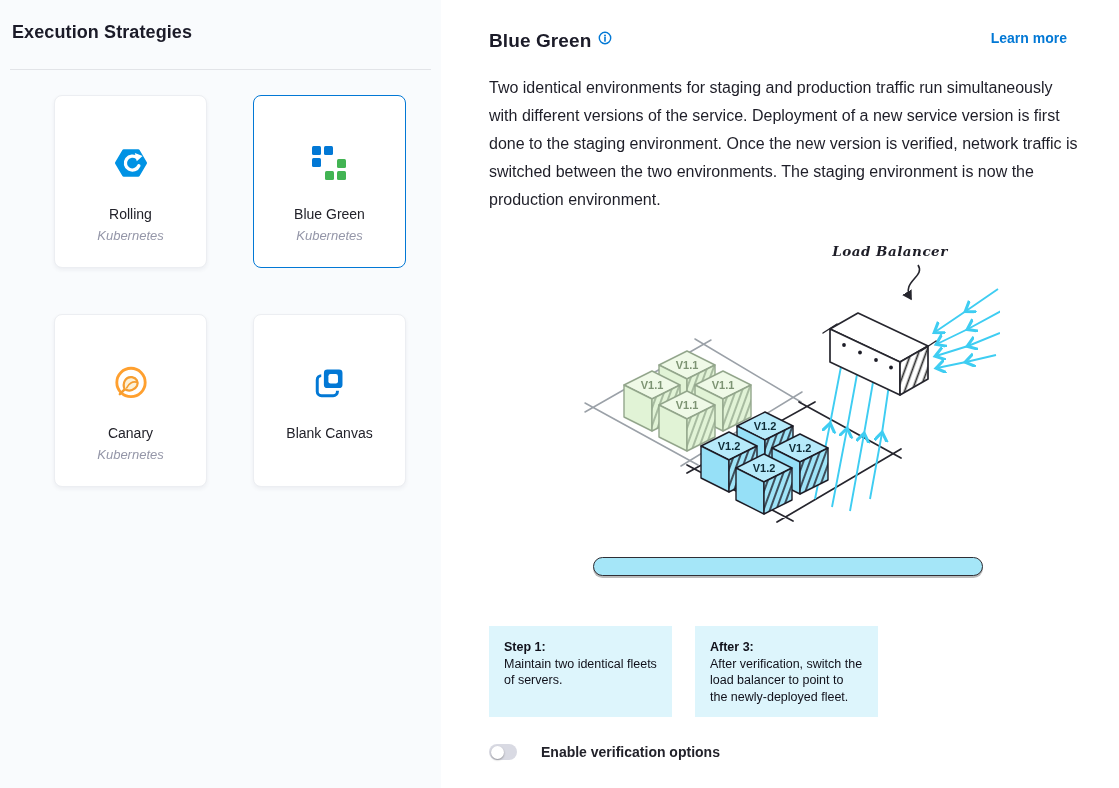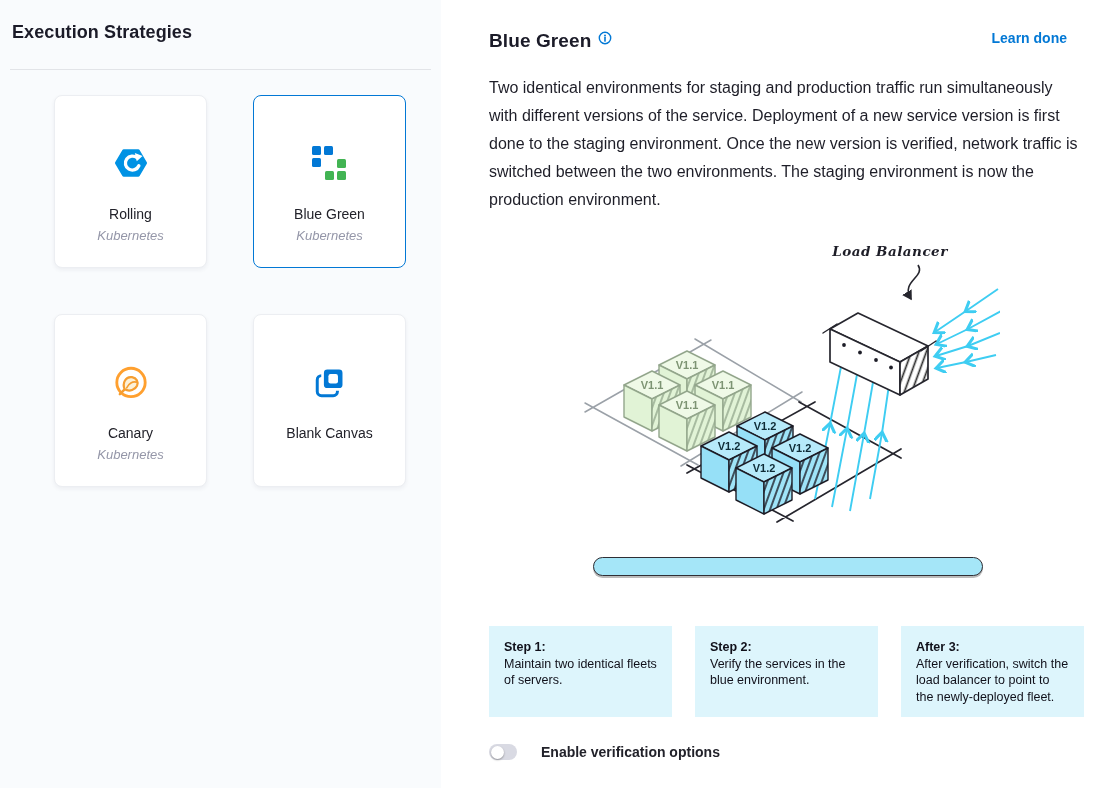--- a/index.html
+++ b/index.html
@@ -153,21 +153,21 @@
       <div class="detail-title-wrap">
         <span class="detail-title">Blue Green</span>
         <span class="info-icon">
           <svg width="14" height="14" viewBox="0 0 14 14">
             <circle cx="7" cy="7" r="5.7" fill="none" stroke="#0278d5" stroke-width="1.4"></circle>
             <circle cx="7" cy="4.4" r="0.95" fill="#0278d5"></circle>
             <path d="M7,6.4 L7,10.1" stroke="#0278d5" stroke-width="1.6" stroke-linecap="round"></path>
           </svg>
         </span>
       </div>
-      <a class="learn-more">Learn done</a>
+      <a class="learn-more">Learn more</a>
     </div>
 
     <p class="description">Two identical environments for staging and production traffic run simultaneously with different versions of the service. Deployment of a new service version is first done to the staging environment. Once the new version is verified, network traffic is switched between the two environments. The staging environment is now the production environment.</p>
 
     <div class="illustration-wrap">
       <svg width="420" height="302" viewBox="0 0 420 302">
         <defs>
           <pattern id="hatchGreen" width="6" height="6" patternUnits="userSpaceOnUse" patternTransform="rotate(20)">
             <rect width="6" height="6" fill="#e1f3d6"></rect>
             <line x1="3" y1="-1" x2="3" y2="7" stroke="#8fa489" stroke-width="1.4"></line>
@@ -254,24 +254,20 @@
     </div>
 
     <div class="pill-bar"></div>
 
     <div class="steps-row">
       <div class="step-card">
         <div class="step-title">Step 1:</div>
         <div class="step-text">Maintain two identical fleets of servers.</div>
       </div>
       <div class="step-card">
-        <div class="step-title">Step 2:</div>
-        <div class="step-text">Verify the services in the blue environment.</div>
-      </div>
-      <div class="step-card">
         <div class="step-title">After 3:</div>
         <div class="step-text">After verification, switch the load balancer to point to the newly-deployed fleet.</div>
       </div>
     </div>
 
     <div class="toggle-row">
       <div class="switch">
         <div class="switch-knob"></div>
       </div>
       <div class="toggle-label">Enable verification options</div>

